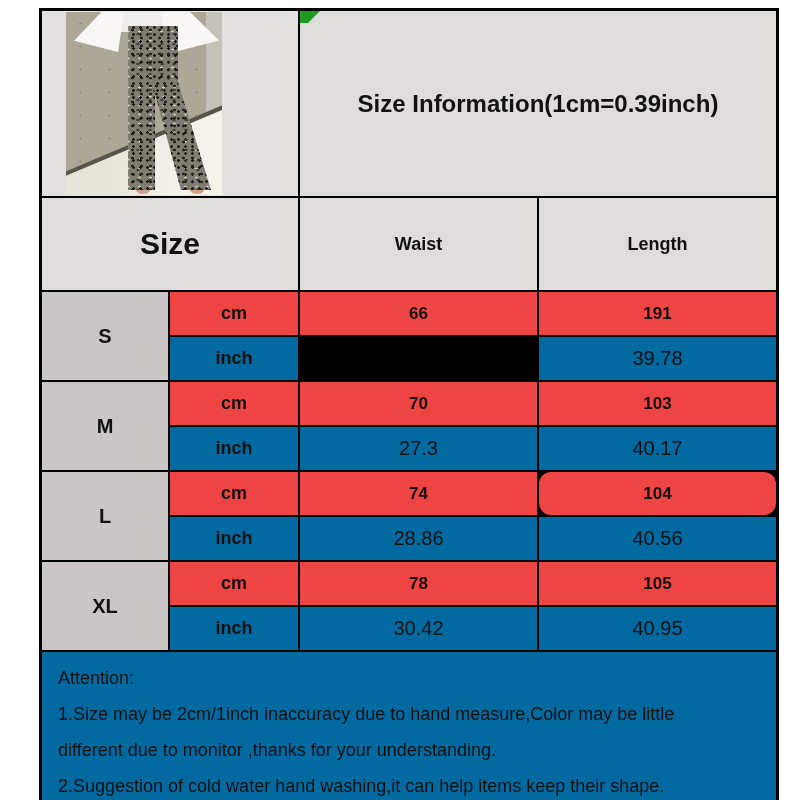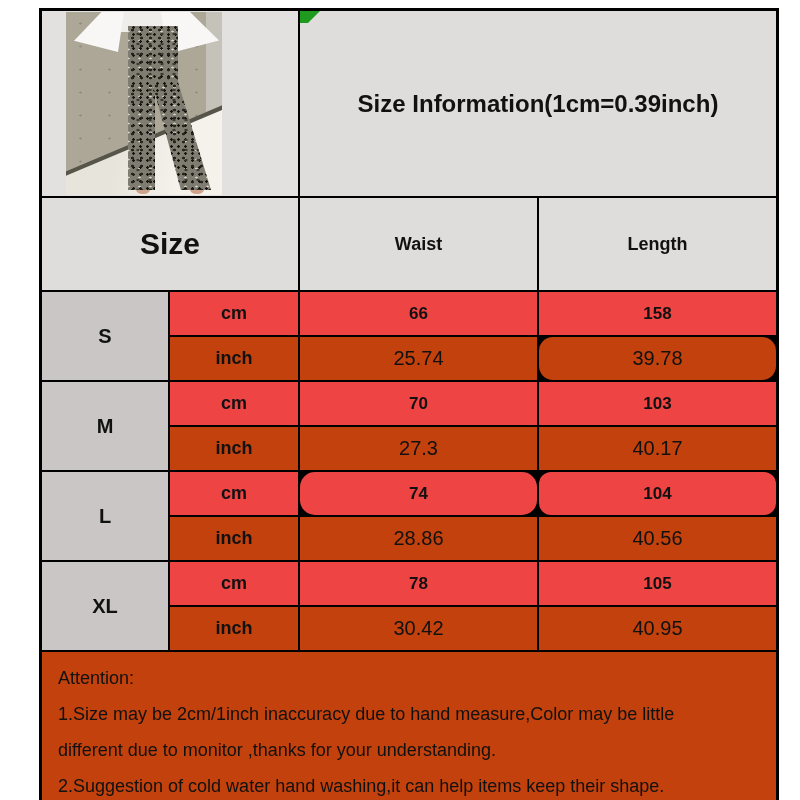--- a/index.html
+++ b/index.html
@@ -7,21 +7,21 @@
               font-family:"Liberation Sans","DejaVu Sans",sans-serif; color:#111; }
   #canvas { position:relative; width:800px; height:800px; background:#ffffff; overflow:hidden; }
 
   
   .size-table {
     position:absolute; left:31px; top:0; width:740px; height:798px;
     background:#000; padding:3px; display:grid; gap:2px;
     grid-template-columns:126px 128px 237px 237px;
     grid-template-rows:185px 92px repeat(8,43px) 1fr;
   }
-  .cell { background:#c2410c; display:flex; align-items:center; justify-content:center; }
+  .cell { background:#0369a1; display:flex; align-items:center; justify-content:center; }
   .hdr-bg   { background:#dfdddc; }
   .label-bg { background:#c9c6c5; }
   .cm-bg    { background:#ef4444; }
 
   .title-cell { position:relative; }
   .page-title { font-weight:bold; font-size:24px; letter-spacing:0; }
   .corner-marker { position:absolute; left:0; top:0; width:0; height:0;
     border-top:12px solid #1e9a1e; border-right:12px solid transparent; }
 
   .size-header   { font-weight:bold; font-size:30px; }
@@ -103,36 +103,35 @@
     <div class="cell hdr-bg" style="grid-column:3; grid-row:2;">
       <span class="col-header">Waist</span>
     </div>
     <div class="cell hdr-bg" style="grid-column:4; grid-row:2;">
       <span class="col-header">Length</span>
     </div>
 
     <div class="cell label-bg size-label" style="grid-column:1; grid-row:3 / span 2;">S</div>
     <div class="cell cm-bg unit-label" style="grid-column:2; grid-row:3;">cm</div>
     <div class="cell cm-bg val-cm" style="grid-column:3; grid-row:3;">66</div>
-    <div class="cell cm-bg val-cm" style="grid-column:4; grid-row:3;">158</div>
+    <div class="cell cm-bg val-cm" style="grid-column:4; grid-row:3;">191</div>
     <div class="cell unit-label" style="grid-column:2; grid-row:4;">inch</div>
-    <div class="cell val-inch" style="grid-column:3; grid-row:4;">25.74</div>
-    <div class="cell val-inch" style="grid-column:4; grid-row:4;border-radius:14px;">39.78</div>
+    <div class="cell val-inch" style="grid-column:4; grid-row:4;">39.78</div>
 
     <div class="cell label-bg size-label" style="grid-column:1; grid-row:5 / span 2;">M</div>
     <div class="cell cm-bg unit-label" style="grid-column:2; grid-row:5;">cm</div>
     <div class="cell cm-bg val-cm" style="grid-column:3; grid-row:5;">70</div>
     <div class="cell cm-bg val-cm" style="grid-column:4; grid-row:5;">103</div>
     <div class="cell unit-label" style="grid-column:2; grid-row:6;">inch</div>
     <div class="cell val-inch" style="grid-column:3; grid-row:6;">27.3</div>
     <div class="cell val-inch" style="grid-column:4; grid-row:6;">40.17</div>
 
     <div class="cell label-bg size-label" style="grid-column:1; grid-row:7 / span 2;">L</div>
     <div class="cell cm-bg unit-label" style="grid-column:2; grid-row:7;">cm</div>
-    <div class="cell cm-bg val-cm" style="grid-column:3; grid-row:7;border-radius:15px;">74</div>
+    <div class="cell cm-bg val-cm" style="grid-column:3; grid-row:7;">74</div>
     <div class="cell cm-bg val-cm" style="grid-column:4; grid-row:7;border-radius:12px;">104</div>
     <div class="cell unit-label" style="grid-column:2; grid-row:8;">inch</div>
     <div class="cell val-inch" style="grid-column:3; grid-row:8;">28.86</div>
     <div class="cell val-inch" style="grid-column:4; grid-row:8;">40.56</div>
 
     <div class="cell label-bg size-label" style="grid-column:1; grid-row:9 / span 2;">XL</div>
     <div class="cell cm-bg unit-label" style="grid-column:2; grid-row:9;">cm</div>
     <div class="cell cm-bg val-cm" style="grid-column:3; grid-row:9;">78</div>
     <div class="cell cm-bg val-cm" style="grid-column:4; grid-row:9;">105</div>
     <div class="cell unit-label" style="grid-column:2; grid-row:10;">inch</div>

